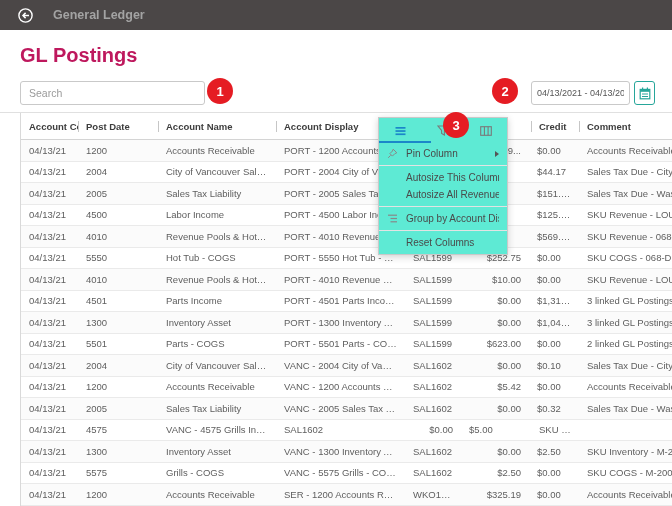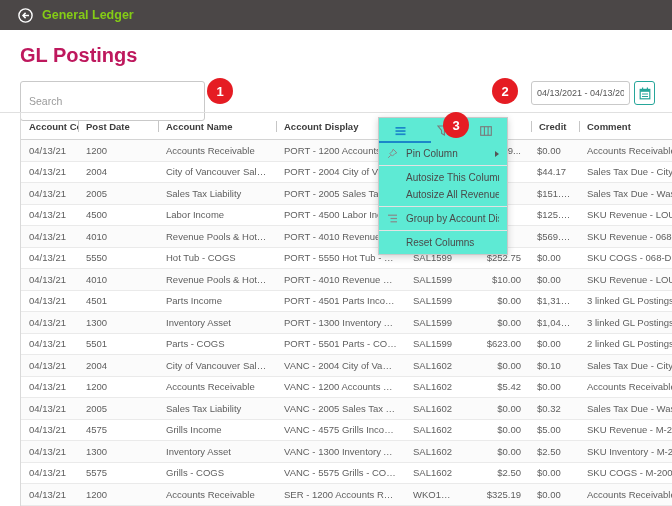--- a/index.html
+++ b/index.html
@@ -3,27 +3,27 @@
 <meta charset="utf-8">
 <style>
   * { box-sizing: border-box; margin: 0; padding: 0; }
   html,body { width: 672px; height: 506px; overflow: hidden; background: #fff;
     font-family: "Liberation Sans", sans-serif; position: relative; }
 
   
   .appbar { position: absolute; left: 0; top: 0; width: 672px; height: 30px;
     background: #4b4747; display: flex; align-items: center; }
   .back-btn { width: 15px; height: 15px; margin-left: 18px; cursor: pointer; }
-  .appbar-title { color: #84cc16; font-size: 12.5px; font-weight: bold; margin-left: 9px; }
+  .appbar-title { color: #a3a3a3; font-size: 12.5px; font-weight: bold; margin-left: 20px; }
 
   .page-title { position: absolute; left: 20px; top: 44px; font-size: 20px;
     font-weight: bold; color: #be185d; }
 
   
-  .search-input { position: absolute; left: 20px; top: 81px; width: 185px; height: 40px;
+  .search-input { position: absolute; left: 20px; top: 81px; width: 185px; height: 24px;
     border: 1px solid #c9c9c9; border-radius: 3px; padding: 0 8px; font-size: 10.5px;
     color: #555; outline: none; font-family: "Liberation Sans", sans-serif; }
   .search-input::placeholder { color: #9a9a9a; }
   .date-input { position: absolute; left: 531px; top: 81px; width: 99px; height: 24px;
     border: 1px solid #c9c9c9; border-radius: 3px; padding: 0 5px; font-size: 9px;
     color: #555; outline: none; font-family: "Liberation Sans", sans-serif; }
   .cal-btn { position: absolute; left: 634px; top: 81px; width: 21px; height: 24px;
     border: 1px solid #26a69a; border-radius: 3px; background: #fff; display: flex;
     align-items: center; justify-content: center; cursor: pointer; }
 
@@ -456,23 +456,20 @@
           <span>Sales Tax Due - Washing</span>
         </div>
       </div>
       <div class="trow">
         <div class="td col-post_date">
           <span>04/13/21</span>
         </div>
         <div class="td col-account_code">
           <span>4575</span>
         </div>
-        <div class="td col-account_name">
-          <span>Grills Income</span>
-        </div>
         <div class="td col-account_display">
           <span>VANC - 4575 Grills Income</span>
         </div>
         <div class="td col-ref">
           <span>SAL1602</span>
         </div>
         <div class="td col-debit">
           <span>$0.00</span>
         </div>
         <div class="td col-credit">

